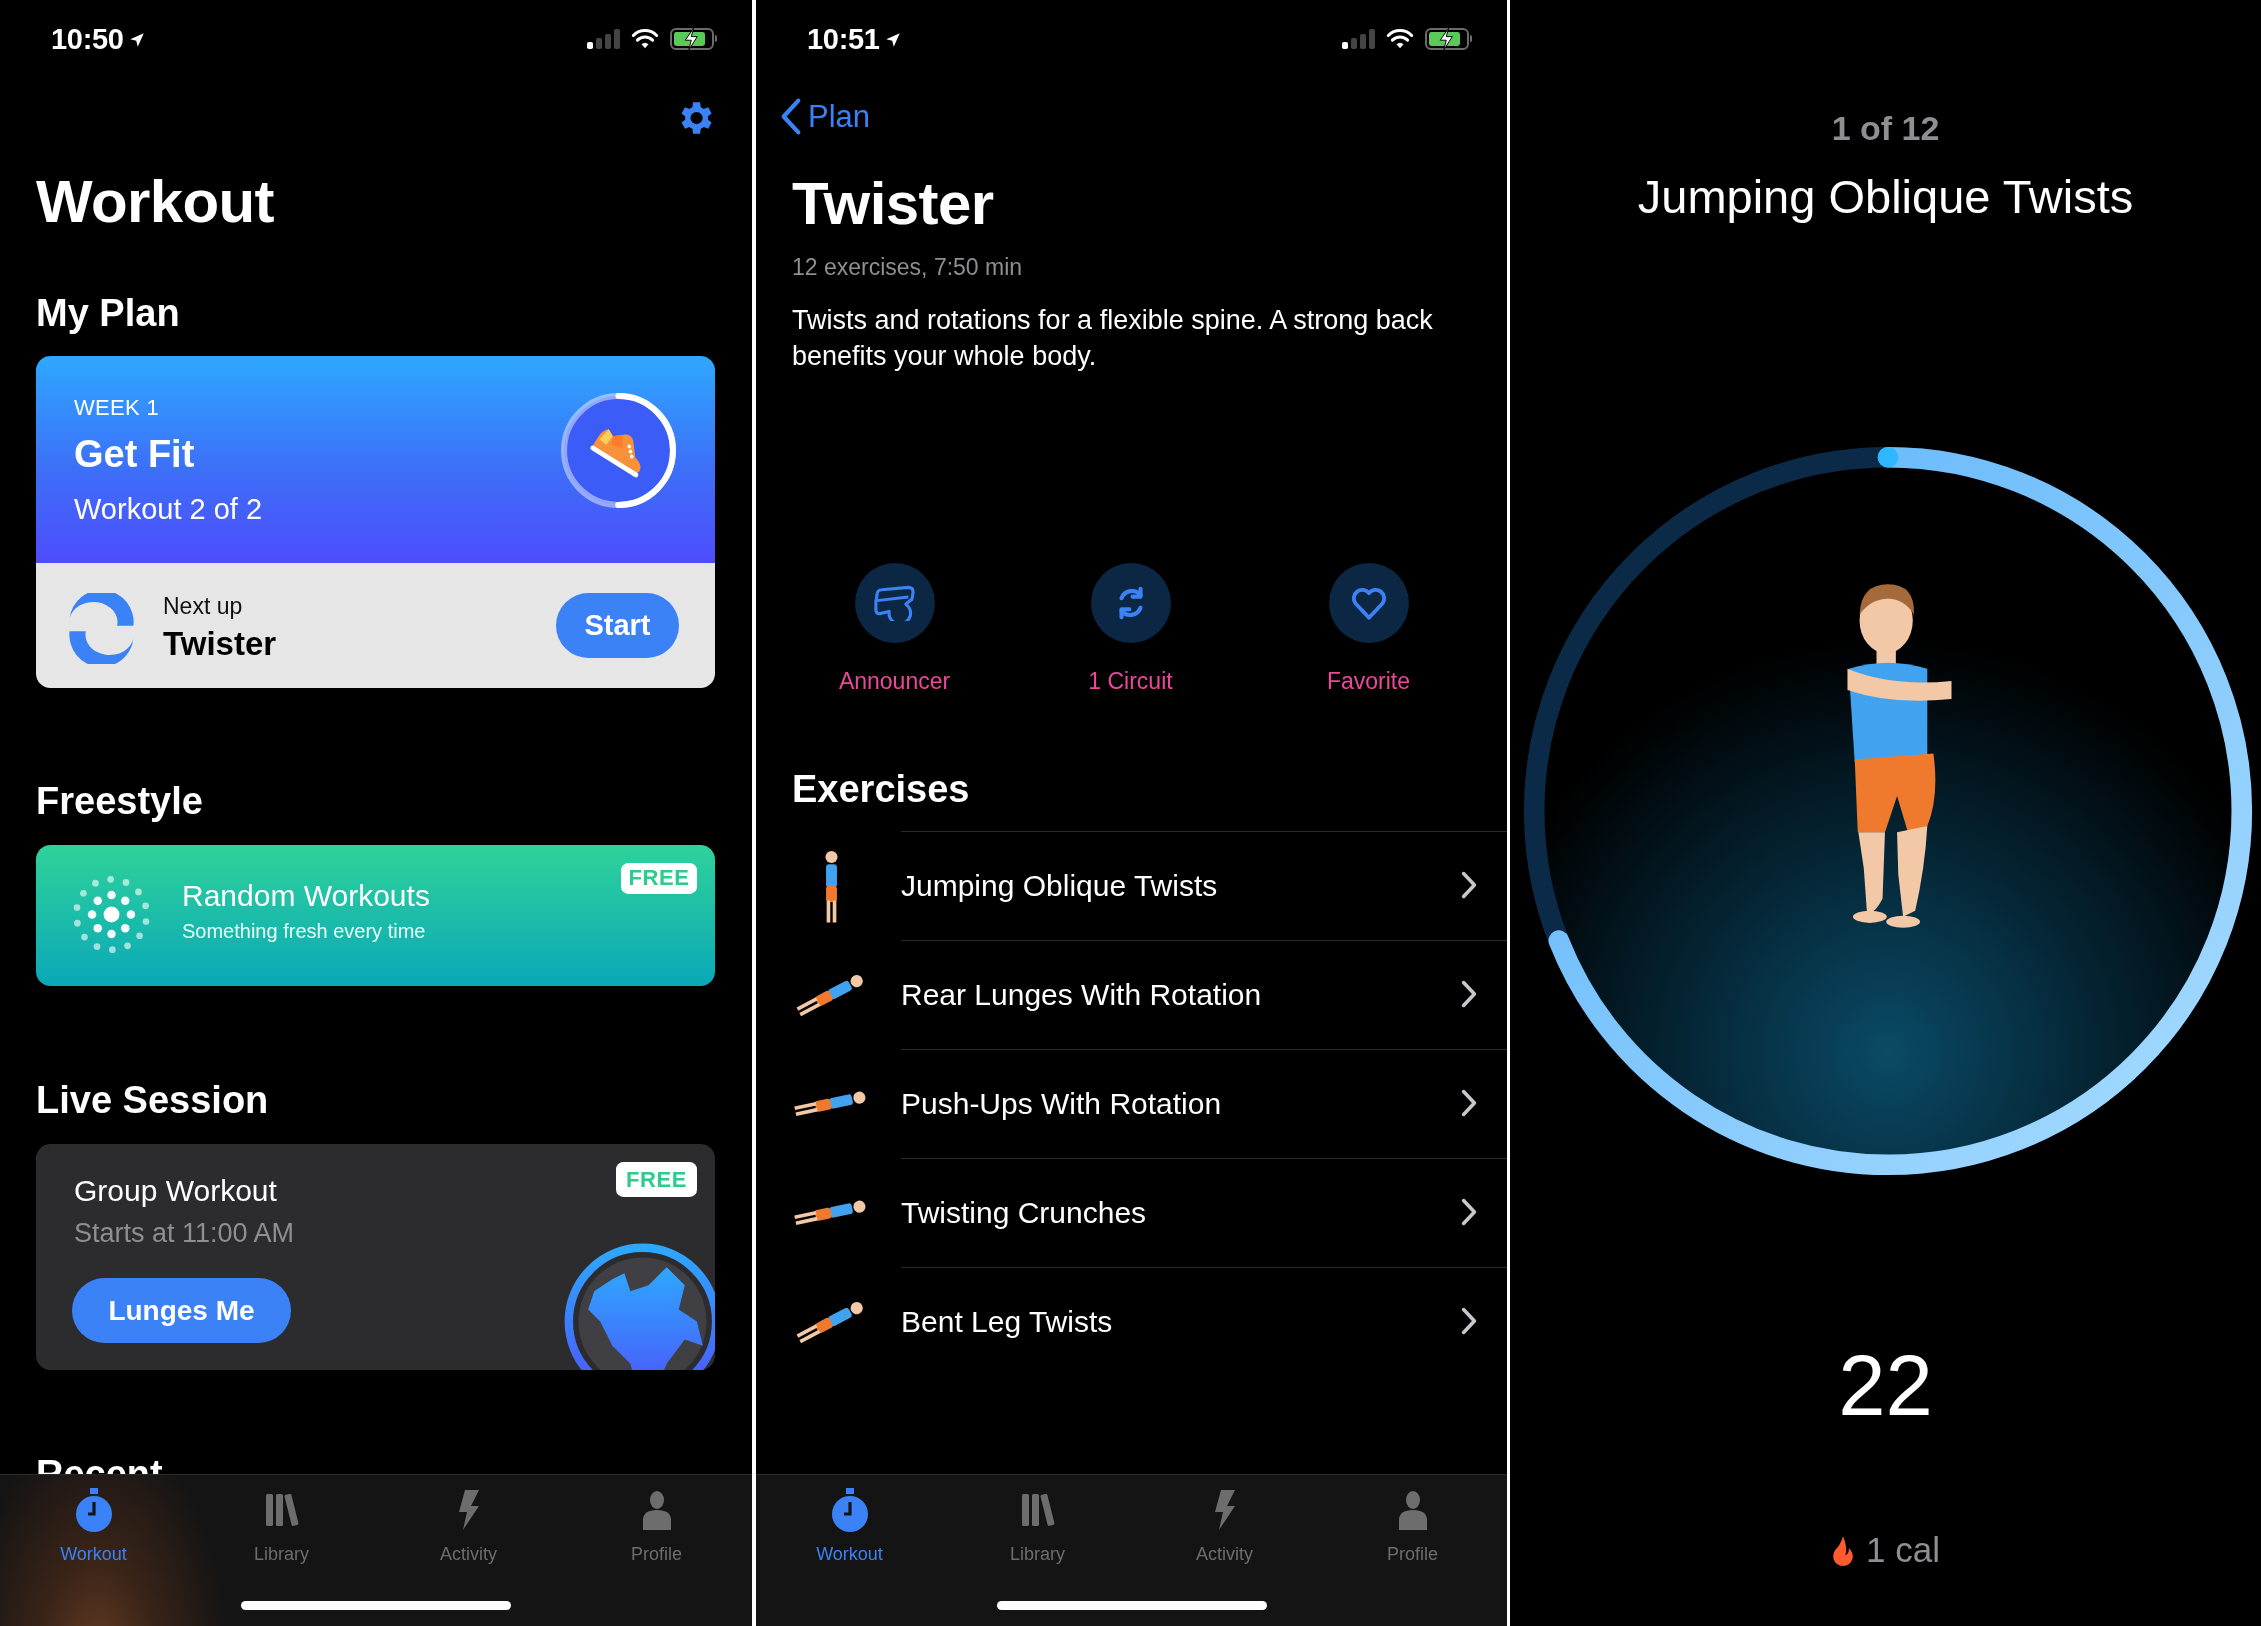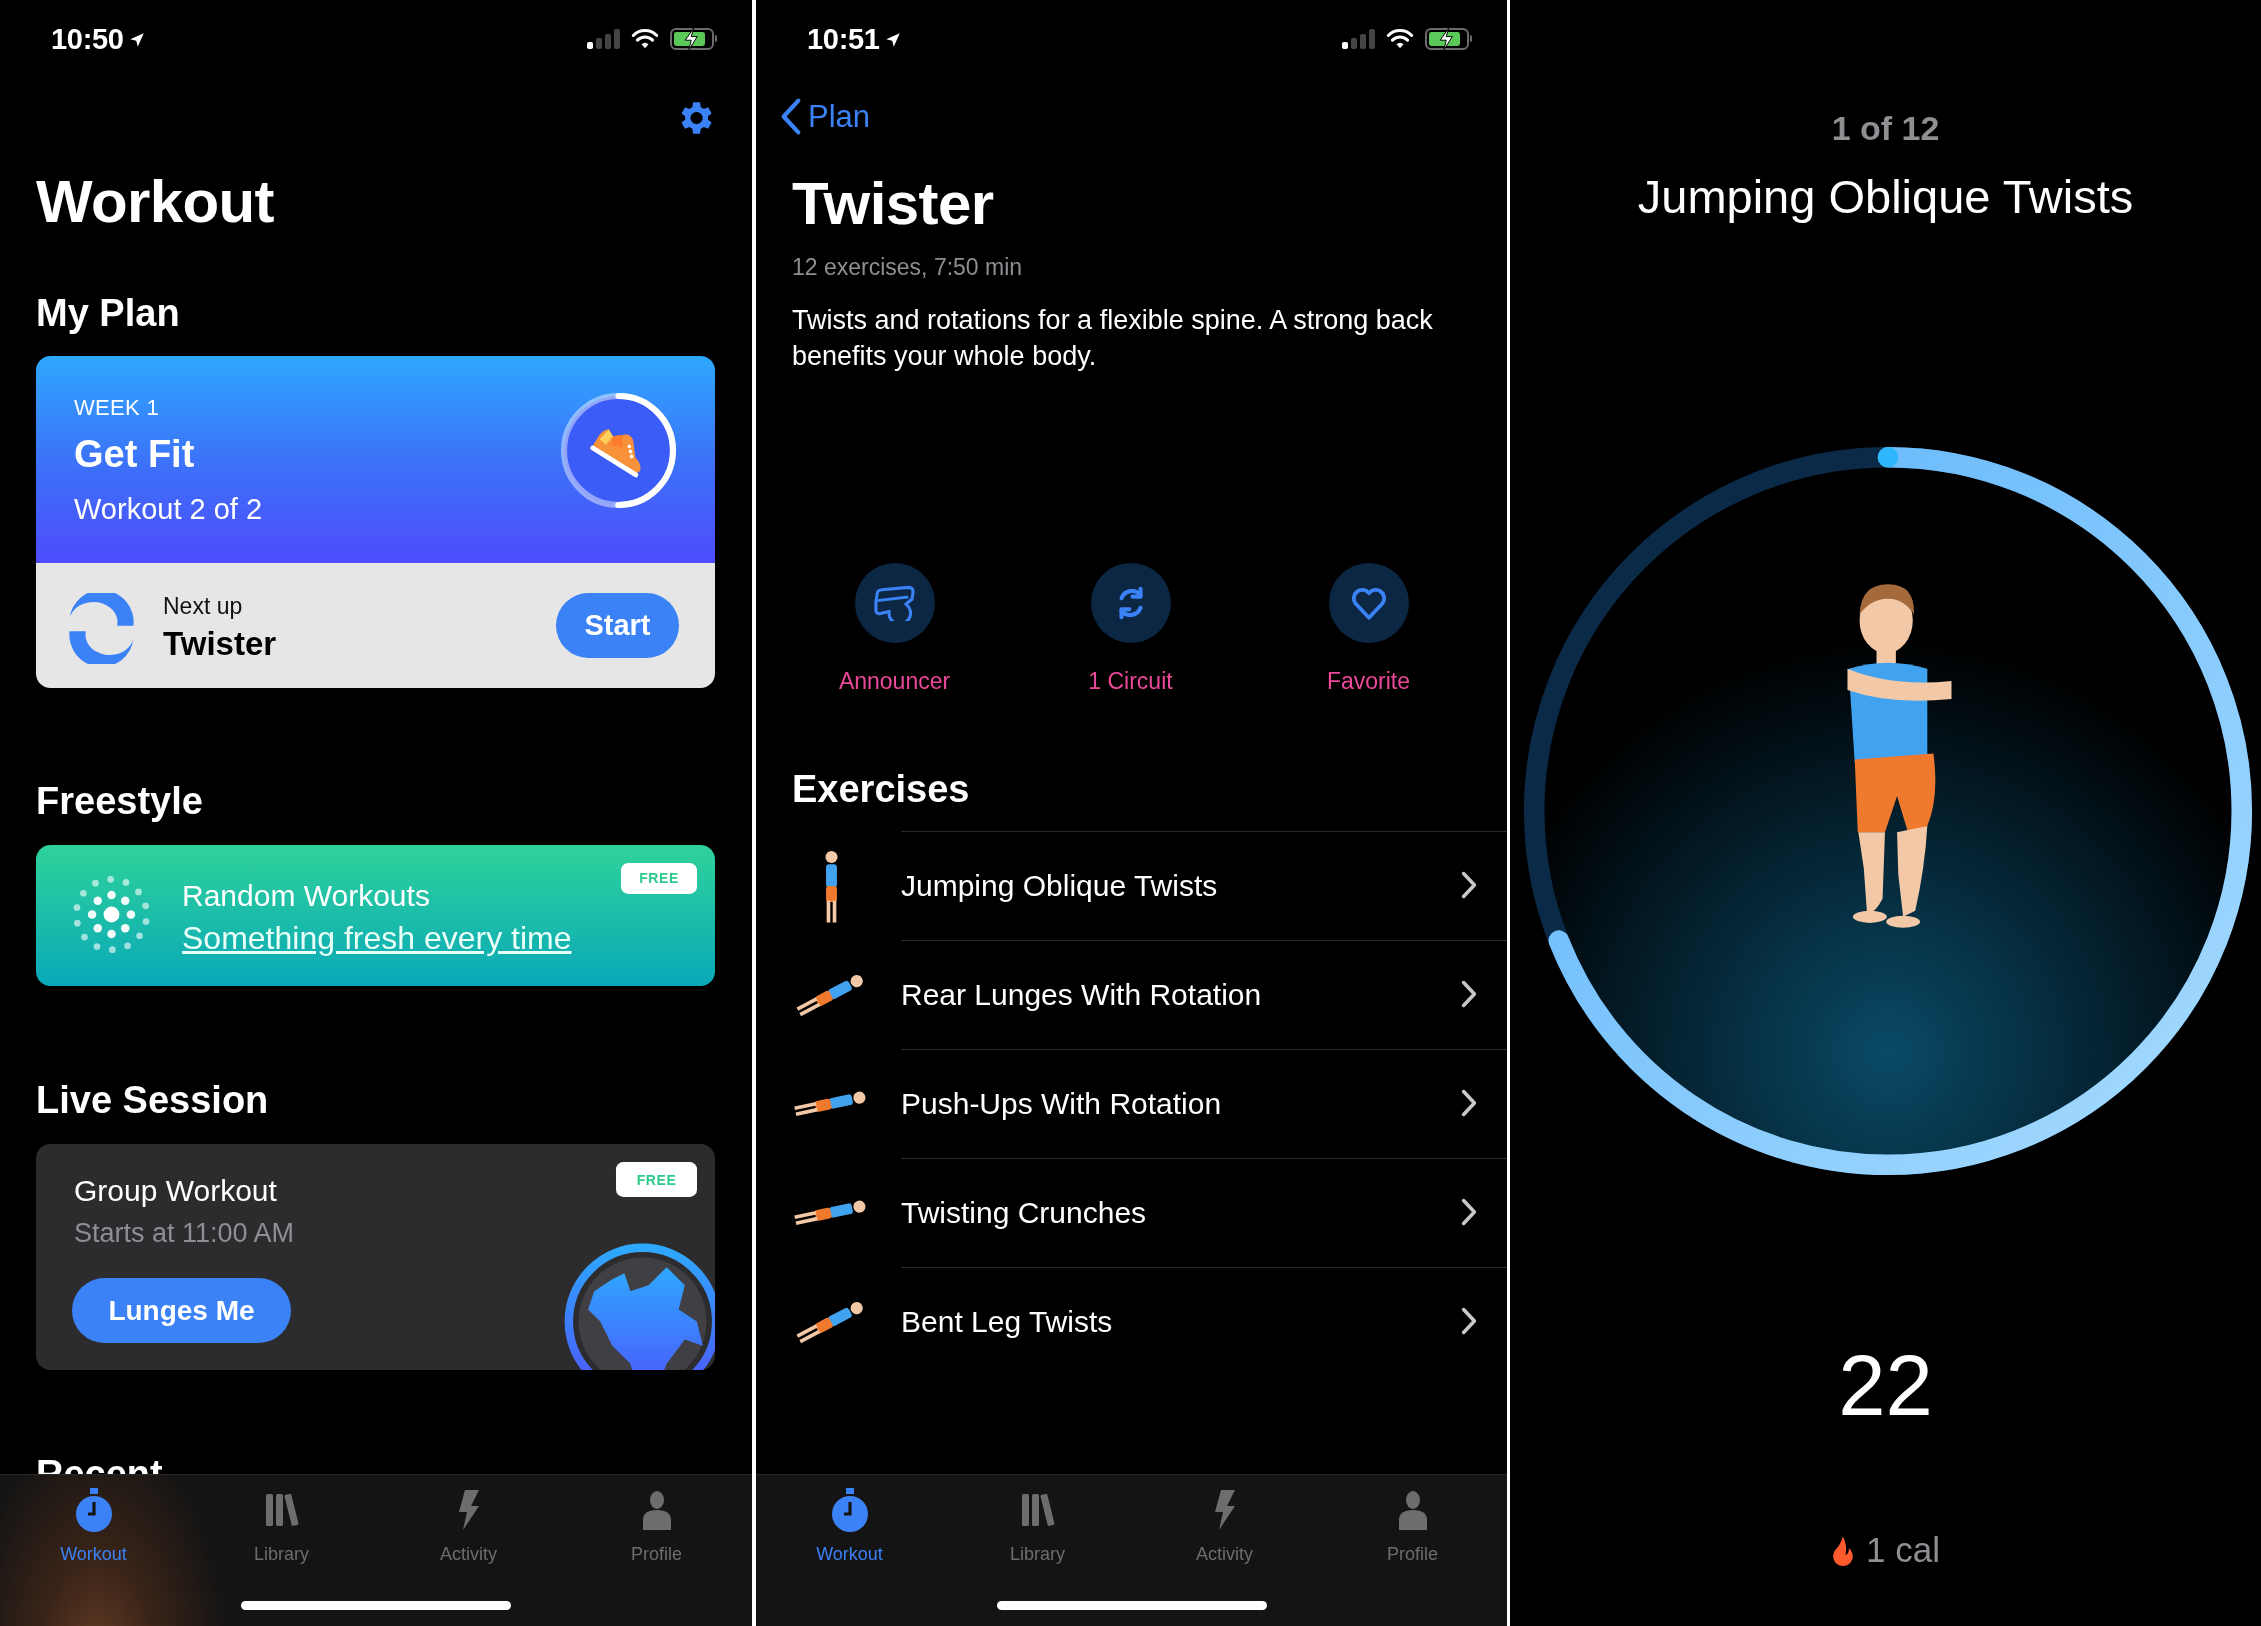--- a/index.html
+++ b/index.html
@@ -35,25 +35,25 @@
   .plan-name { position: absolute; left: 38px; top: 77px; font-size: 38px; font-weight: 700; }
   .plan-sub { position: absolute; left: 38px; top: 137px; font-size: 29px; }
   .plan-ring { position: absolute; right: 36px; top: 34px; width: 121px; height: 121px; }
   .next-icon { position: absolute; left: 30px; top: 30px; width: 71px; height: 71px; }
   .next-label { position: absolute; left: 127px; top: 30px; font-size: 23px; color: #111; }
   .next-name { position: absolute; left: 127px; top: 62px; font-size: 33px; font-weight: 600; color: #000; }
   .pill-btn { position: absolute; background: #3b82f6; color: #fff; border-radius: 604px; display: flex; align-items: center; justify-content: center; font-weight: 600; border: none; font-family: inherit; cursor: pointer; }
   .start-btn { right: 36px; top: 30px; width: 123px; height: 65px; font-size: 29px; }
 
   .fs-card { top: 845px; height: 141px; background: linear-gradient(180deg, #2fd29a 0%, #0aa8b8 100%); }
-  .free-badge { position: absolute; background: #fff; border-radius: 7.3px; color: #2ecb8d; font-weight: 800; font-size: 14px; letter-spacing: 0.6px; display: flex; align-items: center; justify-content: center; }
+  .free-badge { position: absolute; background: #fff; border-radius: 7.3px; color: #2ecb8d; font-weight: 800; font-size: 22px; letter-spacing: 0.6px; display: flex; align-items: center; justify-content: center; }
   .fs-card .free-badge { right: 18px; top: 17.5px; width: 76px; height: 31px; }
   .fs-icon { position: absolute; left: 33px; top: 27px; width: 85px; height: 85px; }
   .fs-title { position: absolute; left: 146px; top: 34px; font-size: 30px; font-weight: 500; }
-  .fs-sub { position: absolute; left: 146px; top: 75px; font-size: 32px; color: #eafff7; text-decoration: underline; }
+  .fs-sub { position: absolute; left: 146px; top: 75px; font-size: 20px; color: #eafff7; }
 
   .live-card { top: 1144px; height: 226px; background: #2c2c2e; }
   .live-card .free-badge { right: 18px; top: 18px; width: 81px; height: 35px; }
   .live-title { position: absolute; left: 38px; top: 30px; font-size: 30px; font-weight: 500; }
   .live-sub { position: absolute; left: 38px; top: 74px; font-size: 27px; color: #8e8e93; }
   .remind-btn { left: 36px; top: 134px; width: 219px; height: 65px; font-size: 28px; }
   .globe { position: absolute; right: -6px; bottom: -30px; width: 157px; height: 157px; }
 
   .clipped-heading { position: absolute; left: 36px; top: 1454px; font-size: 38px; font-weight: 700; height: 20px; overflow: hidden; line-height: 1.1; }
 

